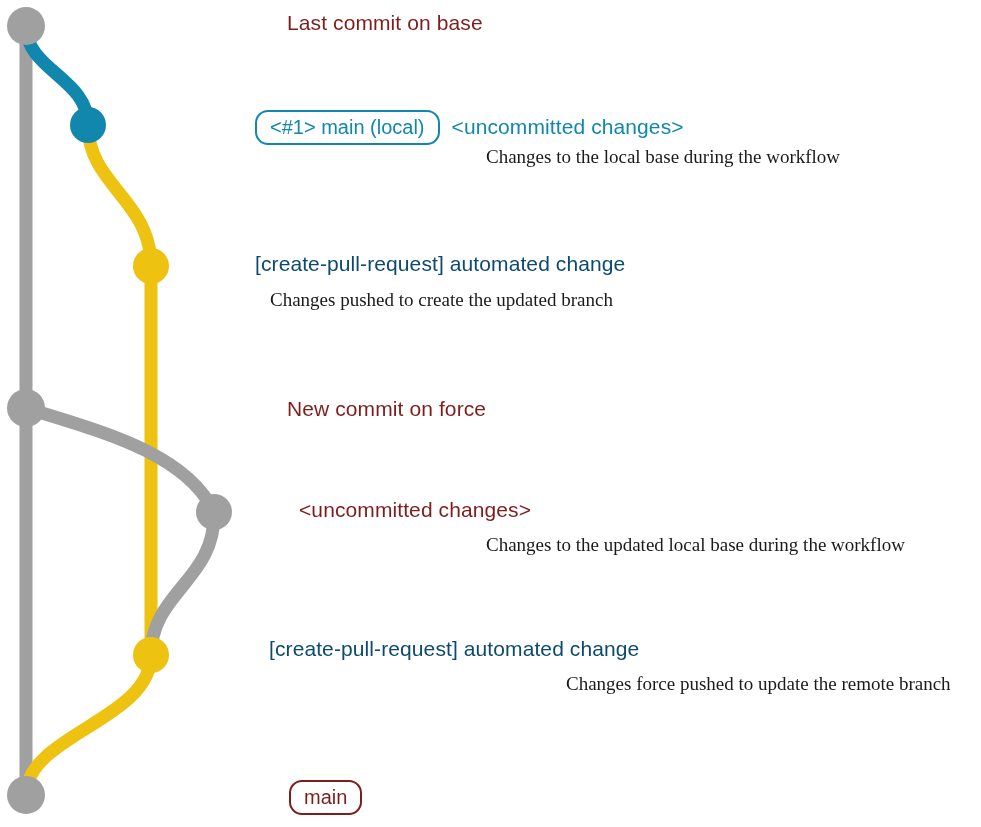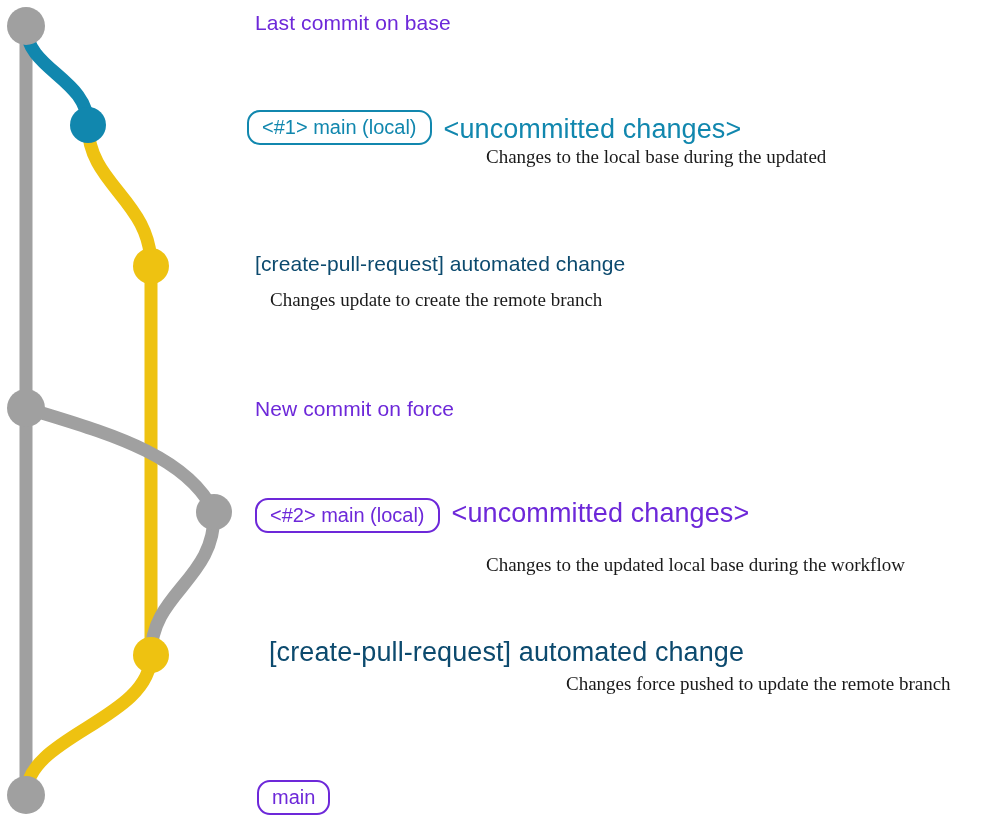--- a/index.html
+++ b/index.html
@@ -49,21 +49,21 @@
     font-family: "Liberation Sans", sans-serif;
     font-size: 20px;
     font-weight: 400;
     line-height: 1;
     background: #ffffff;
   }
 
   
   .commit-subject {
     font-family: "Liberation Sans", sans-serif;
-    font-size: 27px;
+    font-size: 21px;
     font-weight: 400;
     letter-spacing: 0.1px;
   }
 
   
   .commit-subject-standalone {
     font-family: "Liberation Sans", sans-serif;
     font-size: 21px;
     font-weight: 400;
     letter-spacing: 0.1px;
@@ -74,21 +74,21 @@
     position: absolute;
     font-family: "Liberation Serif", serif;
     font-size: 19px;
     font-weight: 400;
     color: #1a1a1a;
     white-space: nowrap;
   }
 
   .c-blue   { color: #1187ae; }
   .c-yellow { color: #0c4a6e; }
-  .c-gray   { color: #6d28d9; }
+  .c-gray   { color: #7f1d1d; margin-left: 32px; }
 
   .pill-gap { display: inline-block; width: 12px; }
 </style>
 </head>
 <body>
 
 <svg id="graph-canvas" viewBox="0 0 981 827">
 
   <path d="M 26 26 L 26 795" fill="none" stroke="#a0a0a0" stroke-width="13" stroke-linecap="round"></path>
 
@@ -110,42 +110,41 @@
   <circle cx="26" cy="408" r="19" fill="#a0a0a0"></circle>
   <circle cx="214" cy="512" r="18" fill="#a0a0a0"></circle>
   <circle cx="151" cy="655" r="18" fill="#eec211"></circle>
   <circle cx="26" cy="795" r="19" fill="#a0a0a0"></circle>
 </svg>
 
 <div class="row" style="left:255px; top:11px;">
   <span class="heading-text c-gray">Last commit on base</span>
 </div>
 
-<div class="row" style="left:247px; top:110px;align-items:flex-end;">
+<div class="row" style="left:255px; top:110px;">
   <span class="ref-pill c-blue">&lt;#1&gt; main (local)</span>
   <span class="pill-gap"></span>
   <span class="commit-subject c-blue">&lt;uncommitted changes&gt;</span>
 </div>
-<div class="note" style="left:486px; top:146px;">Changes to the local base during the updated</div>
+<div class="note" style="left:486px; top:146px;">Changes to the local base during the workflow</div>
 
 <div class="row" style="left:255px; top:252px;">
   <span class="commit-subject-standalone c-yellow">[create-pull-request] automated change</span>
 </div>
-<div class="note" style="left:270px; top:289px;">Changes update to create the remote branch</div>
+<div class="note" style="left:270px; top:289px;">Changes pushed to create the updated branch</div>
 
 <div class="row" style="left:255px; top:397px;">
   <span class="heading-text c-gray">New commit on force</span>
 </div>
 
 <div class="row" style="left:255px; top:498px;">
-  <span class="ref-pill c-gray">&lt;#2&gt; main (local)</span>
   <span class="pill-gap"></span>
   <span class="commit-subject c-gray">&lt;uncommitted changes&gt;</span>
 </div>
-<div class="note" style="left:486px; top:534px;margin-top:20px;">Changes to the updated local base during the workflow</div>
+<div class="note" style="left:486px; top:534px;">Changes to the updated local base during the workflow</div>
 
 <div class="row" style="left:257px; top:637px;">
   <span class="pill-gap"></span>
   <span class="commit-subject c-yellow">[create-pull-request] automated change</span>
 </div>
 <div class="note" style="left:566px; top:673px;">Changes force pushed to update the remote branch</div>
 
 <div class="row" style="left:257px; top:780px;text-align:right;">
   <span class="ref-pill c-gray">main</span>
   <span class="pill-gap"></span>

